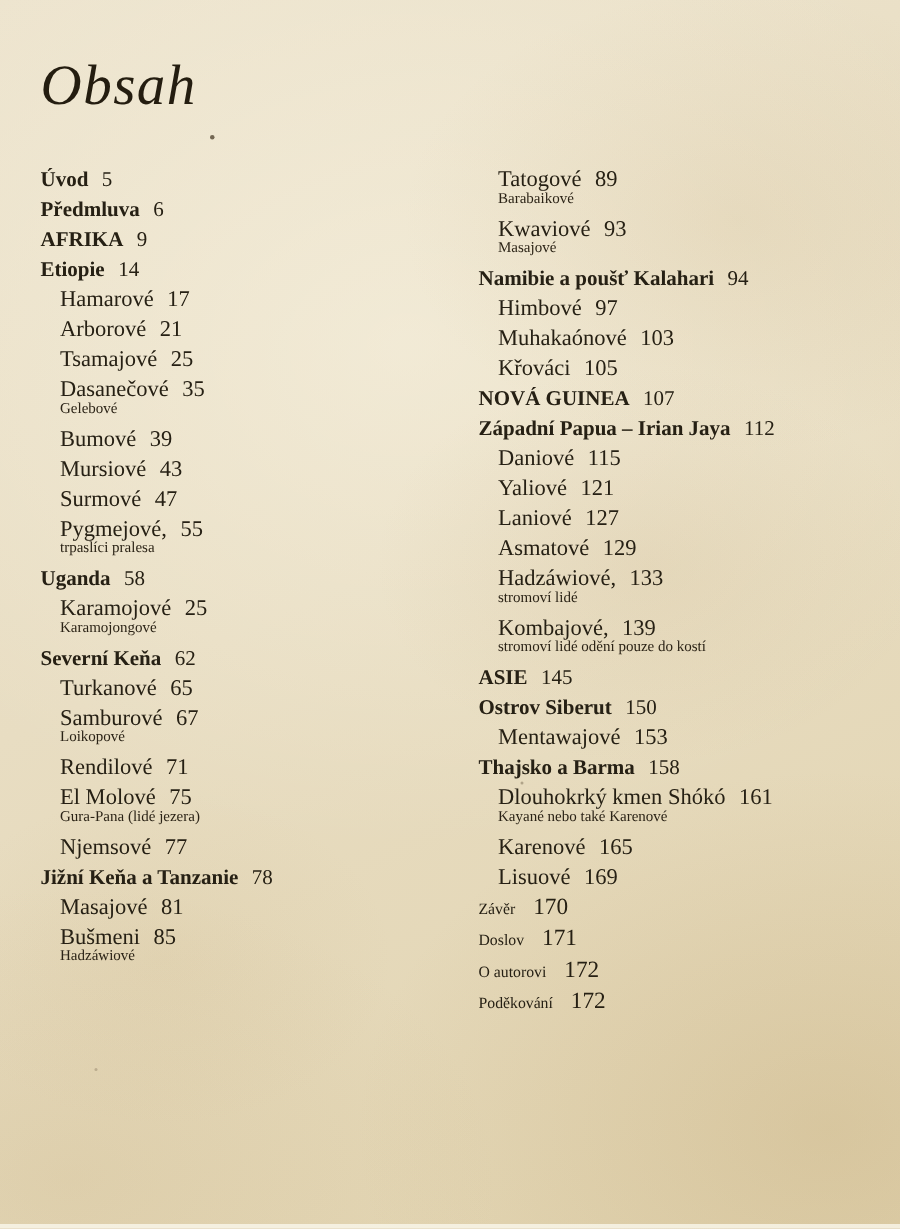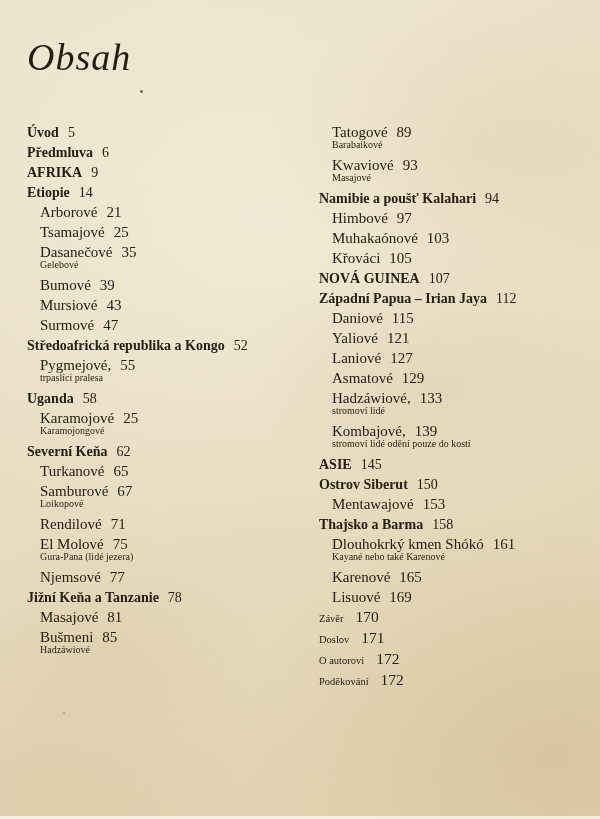--- a/index.html
+++ b/index.html
@@ -31,21 +31,20 @@
 
   .title {
     position:absolute; left:27px; top:32px; margin:0;
     font-size:38px; line-height:50px; font-style:italic; font-weight:500;
     letter-spacing:1px; color:#241d10;
   }
 
   .toc {
     position:absolute; left:27px; top:110px; width:556px;
     display:flex;
-    margin-top:12px;
   }
   .col { box-sizing:border-box; }
   .col-left  { width:292px; }
   .col-right { width:264px; }
 
   .entry { margin:0; }
   .entry .line { line-height:19px; white-space:nowrap; }
   .num { margin-left:9px; }
 
   .lvl-top .label { font-weight:bold; font-size:14px; }
@@ -76,40 +75,40 @@
         <div class="entry lvl-top">
           <div class="line"><span class="label">Předmluva</span><span class="num">6</span></div>
         </div>
         <div class="entry lvl-top">
           <div class="line"><span class="label">AFRIKA</span><span class="num">9</span></div>
         </div>
         <div class="entry lvl-top">
           <div class="line"><span class="label">Etiopie</span><span class="num">14</span></div>
         </div>
         <div class="entry lvl-sub">
+          <div class="line"><span class="label">Hamarové</span><span class="num">17</span></div>
+        </div>
+        <div class="entry lvl-sub">
           <div class="line"><span class="label">Arborové</span><span class="num">21</span></div>
         </div>
         <div class="entry lvl-sub">
           <div class="line"><span class="label">Tsamajové</span><span class="num">25</span></div>
         </div>
         <div class="entry lvl-sub">
           <div class="line"><span class="label">Dasanečové</span><span class="num">35</span></div>
           <div class="note">Gelebové</div>
         </div>
         <div class="entry lvl-sub">
           <div class="line"><span class="label">Bumové</span><span class="num">39</span></div>
         </div>
         <div class="entry lvl-sub">
           <div class="line"><span class="label">Mursiové</span><span class="num">43</span></div>
         </div>
         <div class="entry lvl-sub">
           <div class="line"><span class="label">Surmové</span><span class="num">47</span></div>
-        </div>
-        <div class="entry lvl-top">
-          <div class="line"><span class="label">Středoafrická republika a Kongo</span><span class="num">52</span></div>
         </div>
         <div class="entry lvl-sub">
           <div class="line"><span class="label">Pygmejové,</span><span class="num">55</span></div>
           <div class="note">trpaslíci pralesa</div>
         </div>
         <div class="entry lvl-top">
           <div class="line"><span class="label">Uganda</span><span class="num">58</span></div>
         </div>
         <div class="entry lvl-sub">
           <div class="line"><span class="label">Karamojové</span><span class="num">25</span></div>

